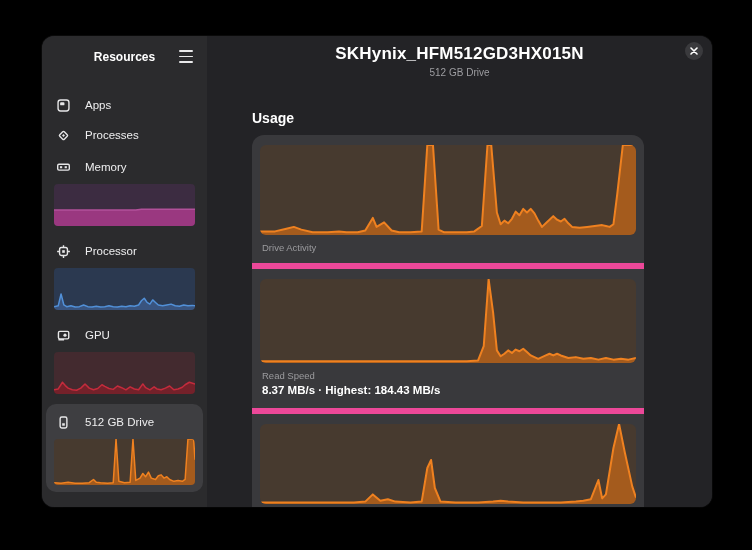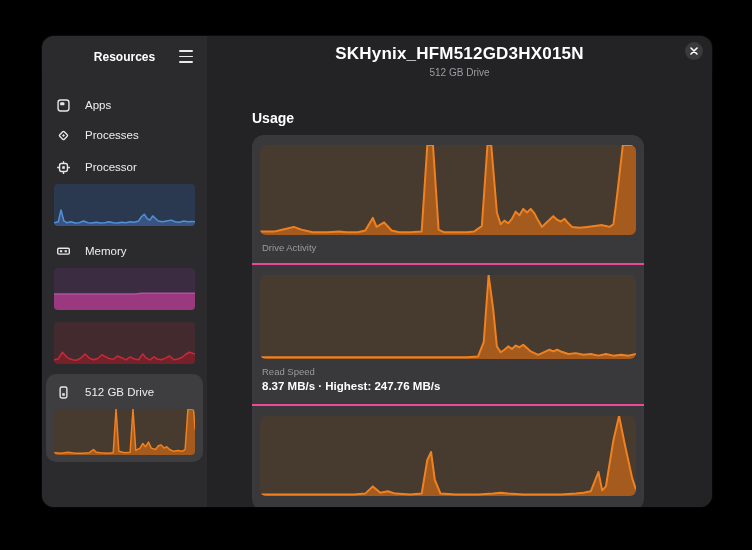--- a/index.html
+++ b/index.html
@@ -34,21 +34,21 @@
   .m-title { color:#fff; font-size:17px; font-weight:bold; letter-spacing:.2px; }
   .m-subtitle { color:#9d9da1; font-size:10px; margin-top:3px; }
   .close-btn { position:absolute; top:42px; right:9px; width:18px; height:18px;
                top:6px; right:9px;
                border-radius:50%; background:#3a3a3d; border:none; cursor:pointer;
                display:flex; align-items:center; justify-content:center; }
   .section-title { color:#fff; font-size:14px; font-weight:bold;
                    margin:32px 0 9px 45px; }
   .card { margin:0 68px 0 45px; background:#39393c; border-radius:12px; overflow:hidden; }
   .row { }
-  .row + .row { border-top:2px solid #ec4899; }
+  .row + .row { border-top:6px solid #ec4899; }
   .plot { margin:10px 8px 0 8px; border-radius:6px; overflow:hidden; }
   .plot.h1 { height:90px; } .plot.h2 { height:84px; } .plot.h3 { height:80px; }
   .row-meta { padding:6px 10px 9px 10px; }
   .row-label { color:#9b9b9e; font-size:9.5px; line-height:13px; }
   .row-value { color:#fff; font-size:11.5px; font-weight:600; line-height:17px; }
   .chart-box svg { display:block; }
 </style>
 </head>
 <body>
 
@@ -76,52 +76,60 @@
       <svg width="15" height="15" viewBox="0 0 16 16">
         <rect x="4.6" y="4.6" width="6.8" height="6.8" rx="1.2" fill="none" stroke="#e6e6e7" stroke-width="1.5" transform="rotate(45 8 8)"></rect>
         <rect x="6.9" y="6.9" width="2.2" height="2.2" fill="#e6e6e7" transform="rotate(45 8 8)"></rect>
       </svg>
       <span>Processes</span>
     </div>
 
     <div class="sb-group">
       <div class="sb-item">
         <svg width="15" height="15" viewBox="0 0 16 16">
+          <rect x="1.8" y="4.6" width="12.4" height="6.2" rx="1.4" fill="none" stroke="#e6e6e7" stroke-width="1.5"></rect>
+          <rect x="4.2" y="6.6" width="2.4" height="2.2" fill="#e6e6e7"></rect>
+          <rect x="9.2" y="6.6" width="2.4" height="2.2" fill="#e6e6e7"></rect>
+        </svg>
+        <span>Memory</span>
+      </div>
+      <div class="sb-chart chart-box" style="background: rgb(60, 44, 65);">
+          <svg viewBox="0 0 100 100" preserveAspectRatio="none" width="100%" height="100%">
+            <polygon points="0,100 0,62 58,62 62,60 100,60 100,100" fill="rgba(163,58,134,0.92)"></polygon>
+            <polyline points="0,62 58,62 62,60 100,60" fill="none" stroke="#b2509a" stroke-width="1.5" vector-effect="non-scaling-stroke" stroke-linejoin="round"></polyline>
+          </svg>
+        </div>
+    </div>
+
+    <div class="sb-group">
+      <div class="sb-item">
+        <svg width="15" height="15" viewBox="0 0 16 16">
           <rect x="3.8" y="3.8" width="8.4" height="8.4" rx="2" fill="none" stroke="#e6e6e7" stroke-width="1.5"></rect>
           <rect x="6.6" y="6.6" width="2.8" height="2.8" fill="#e6e6e7"></rect>
           <path d="M8 1.2v2M8 12.8v2M1.2 8h2M12.8 8h2" stroke="#e6e6e7" stroke-width="1.5"></path>
         </svg>
         <span>Processor</span>
       </div>
       <div class="sb-chart chart-box" style="background: rgb(43, 57, 80);">
           <svg viewBox="0 0 100 100" preserveAspectRatio="none" width="100%" height="100%">
             <polygon points="0,100 0,92 3,90 5,62 7,88 9,92 12,90 15,93 18,92 21,88 24,92 27,93 30,91 33,93 36,92 39,90 42,92 45,93 48,91 51,92 54,90 57,91 60,88 62,78 64,72 66,82 68,86 70,76 72,82 74,88 77,90 80,88 83,86 86,90 89,91 92,88 95,90 98,89 100,90 100,100" fill="rgba(82,134,214,0.35)"></polygon>
             <polyline points="0,92 3,90 5,62 7,88 9,92 12,90 15,93 18,92 21,88 24,92 27,93 30,91 33,93 36,92 39,90 42,92 45,93 48,91 51,92 54,90 57,91 60,88 62,78 64,72 66,82 68,86 70,76 72,82 74,88 77,90 80,88 83,86 86,90 89,91 92,88 95,90 98,89 100,90" fill="none" stroke="#5190d8" stroke-width="1.5" vector-effect="non-scaling-stroke" stroke-linejoin="round"></polyline>
           </svg>
         </div>
     </div>
 
     <div class="sb-group">
       <div class="sb-item">
         <svg width="15" height="15" viewBox="0 0 16 16">
-          <rect x="1.8" y="4.6" width="12.4" height="6.2" rx="1.4" fill="none" stroke="#e6e6e7" stroke-width="1.5"></rect>
-          <rect x="4.2" y="6.6" width="2.4" height="2.2" fill="#e6e6e7"></rect>
-          <rect x="9.2" y="6.6" width="2.4" height="2.2" fill="#e6e6e7"></rect>
-        </svg>
-        <span>Memory</span>
-      </div>
-      <div class="sb-chart chart-box" style="background: rgb(60, 44, 65);">
-          <svg viewBox="0 0 100 100" preserveAspectRatio="none" width="100%" height="100%">
-            <polygon points="0,100 0,62 58,62 62,60 100,60 100,100" fill="rgba(163,58,134,0.92)"></polygon>
-            <polyline points="0,62 58,62 62,60 100,60" fill="none" stroke="#b2509a" stroke-width="1.5" vector-effect="non-scaling-stroke" stroke-linejoin="round"></polyline>
-          </svg>
-        </div>
-    </div>
-
-    <div class="sb-group">
+          <rect x="2.6" y="3.6" width="11" height="8" rx="1.4" fill="none" stroke="#e6e6e7" stroke-width="1.5"></rect>
+          <circle cx="9.6" cy="7.6" r="1.7" fill="#e6e6e7"></circle>
+          <path d="M2.6 12.6h6" stroke="#e6e6e7" stroke-width="1.5"></path>
+        </svg>
+        <span>GPU</span>
+      </div>
       <div class="sb-chart chart-box" style="background: rgb(67, 42, 47);">
           <svg viewBox="0 0 100 100" preserveAspectRatio="none" width="100%" height="100%">
             <polygon points="0,100 0,90 3,88 6,72 8,80 10,86 13,90 16,91 19,86 22,76 25,86 28,90 31,87 34,78 36,82 39,87 42,89 45,81 48,85 51,90 54,83 57,88 60,90 63,76 65,85 68,90 71,83 73,88 76,90 79,86 82,81 85,90 88,88 91,84 93,78 96,72 100,76 100,100" fill="rgba(165,24,38,0.5)"></polygon>
             <polyline points="0,90 3,88 6,72 8,80 10,86 13,90 16,91 19,86 22,76 25,86 28,90 31,87 34,78 36,82 39,87 42,89 45,81 48,85 51,90 54,83 57,88 60,90 63,76 65,85 68,90 71,83 73,88 76,90 79,86 82,81 85,90 88,88 91,84 93,78 96,72 100,76" fill="none" stroke="#c42b3c" stroke-width="1.5" vector-effect="non-scaling-stroke" stroke-linejoin="round"></polyline>
           </svg>
         </div>
     </div>
 
     <div class="sb-selected">
       <div class="sb-item">
@@ -170,21 +178,21 @@
 
       <div class="row">
         <div class="plot h2 chart-box" style="background: rgb(71, 58, 47);">
             <svg viewBox="0 0 100 100" preserveAspectRatio="none" width="100%" height="100%">
               <polygon points="0,100 0,98 10,98 20,98 30,98 40,98 50,98 55,98 58,97 59.5,80 60.8,0 62,40 63,85 64,92 65,89 66,85 67,88 68,84 69,86 70,83 71,87 72,91 74,95 76,91 77,89 78,91 79,89 80,91 82,94 84,93 86,95 88,94 90,96 92,94 94,96 96,95 98,96 100,94 100,100" fill="rgba(233,115,18,0.58)"></polygon>
               <polyline points="0,98 10,98 20,98 30,98 40,98 50,98 55,98 58,97 59.5,80 60.8,0 62,40 63,85 64,92 65,89 66,85 67,88 68,84 69,86 70,83 71,87 72,91 74,95 76,91 77,89 78,91 79,89 80,91 82,94 84,93 86,95 88,94 90,96 92,94 94,96 96,95 98,96 100,94" fill="none" stroke="#ef8120" stroke-width="2" vector-effect="non-scaling-stroke" stroke-linejoin="round"></polyline>
             </svg>
           </div>
         <div class="row-meta">
           <div class="row-label">Read Speed</div>
-          <div class="row-value">8.37 MB/s · Highest: 247.76 MB/s</div>
+          <div class="row-value">8.37 MB/s · Highest: 184.43 MB/s</div>
         </div>
       </div>
 
       <div class="row">
         <div class="plot h3 chart-box" style="background: rgb(71, 58, 47);">
             <svg viewBox="0 0 100 100" preserveAspectRatio="none" width="100%" height="100%">
               <polygon points="0,100 0,98 10,98 20,98 25,98 28,97 30,88 32,96 34,94 36,97 40,98 43,97 44.5,55 45.5,45 46.5,80 48,97 52,98 58,98 62,97 64,96 66,97 70,98 75,98 80,98 84,97 86,96 88,94 90,70 91,93 92,88 94,30 95.5,0 97,35 99,78 100,92 100,100" fill="rgba(233,115,18,0.58)"></polygon>
               <polyline points="0,98 10,98 20,98 25,98 28,97 30,88 32,96 34,94 36,97 40,98 43,97 44.5,55 45.5,45 46.5,80 48,97 52,98 58,98 62,97 64,96 66,97 70,98 75,98 80,98 84,97 86,96 88,94 90,70 91,93 92,88 94,30 95.5,0 97,35 99,78 100,92" fill="none" stroke="#ef8120" stroke-width="2" vector-effect="non-scaling-stroke" stroke-linejoin="round"></polyline>
             </svg>
           </div>

